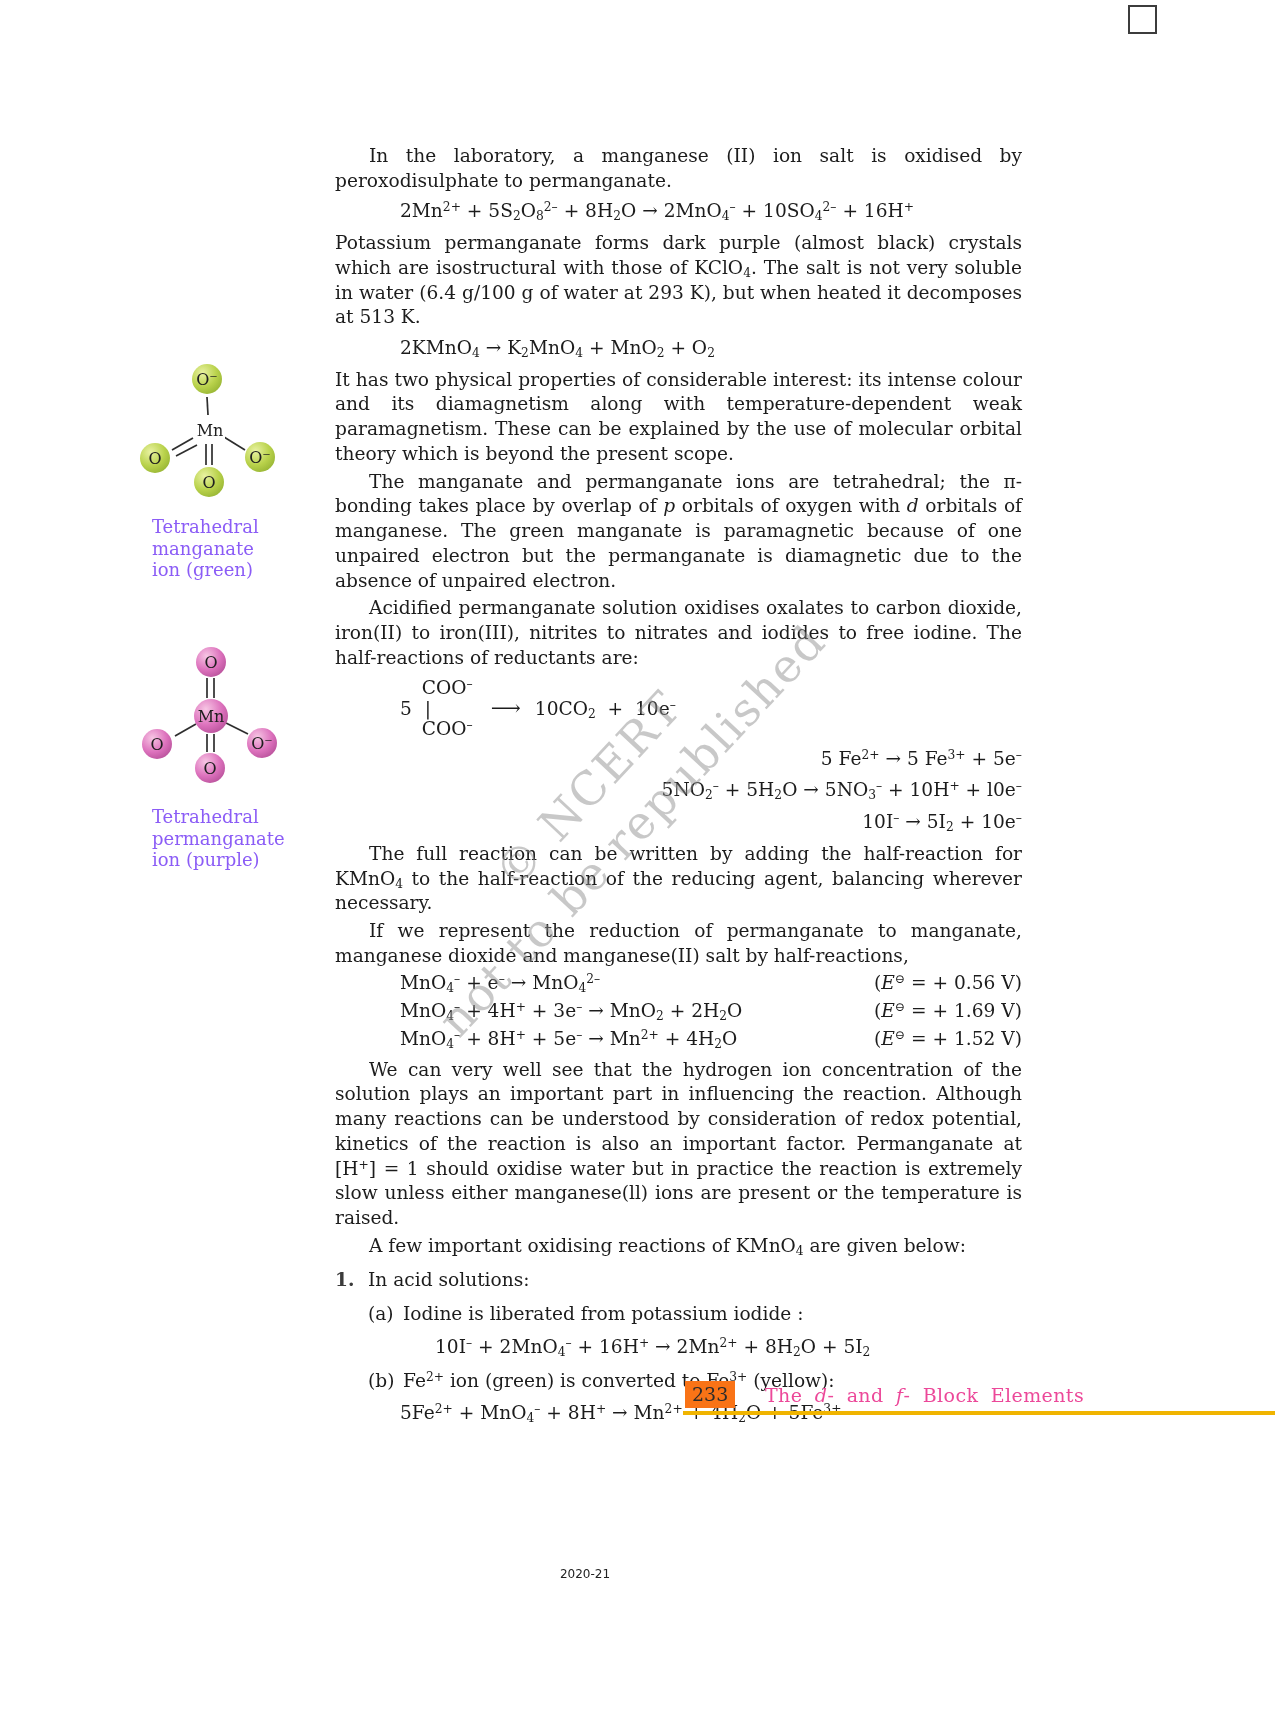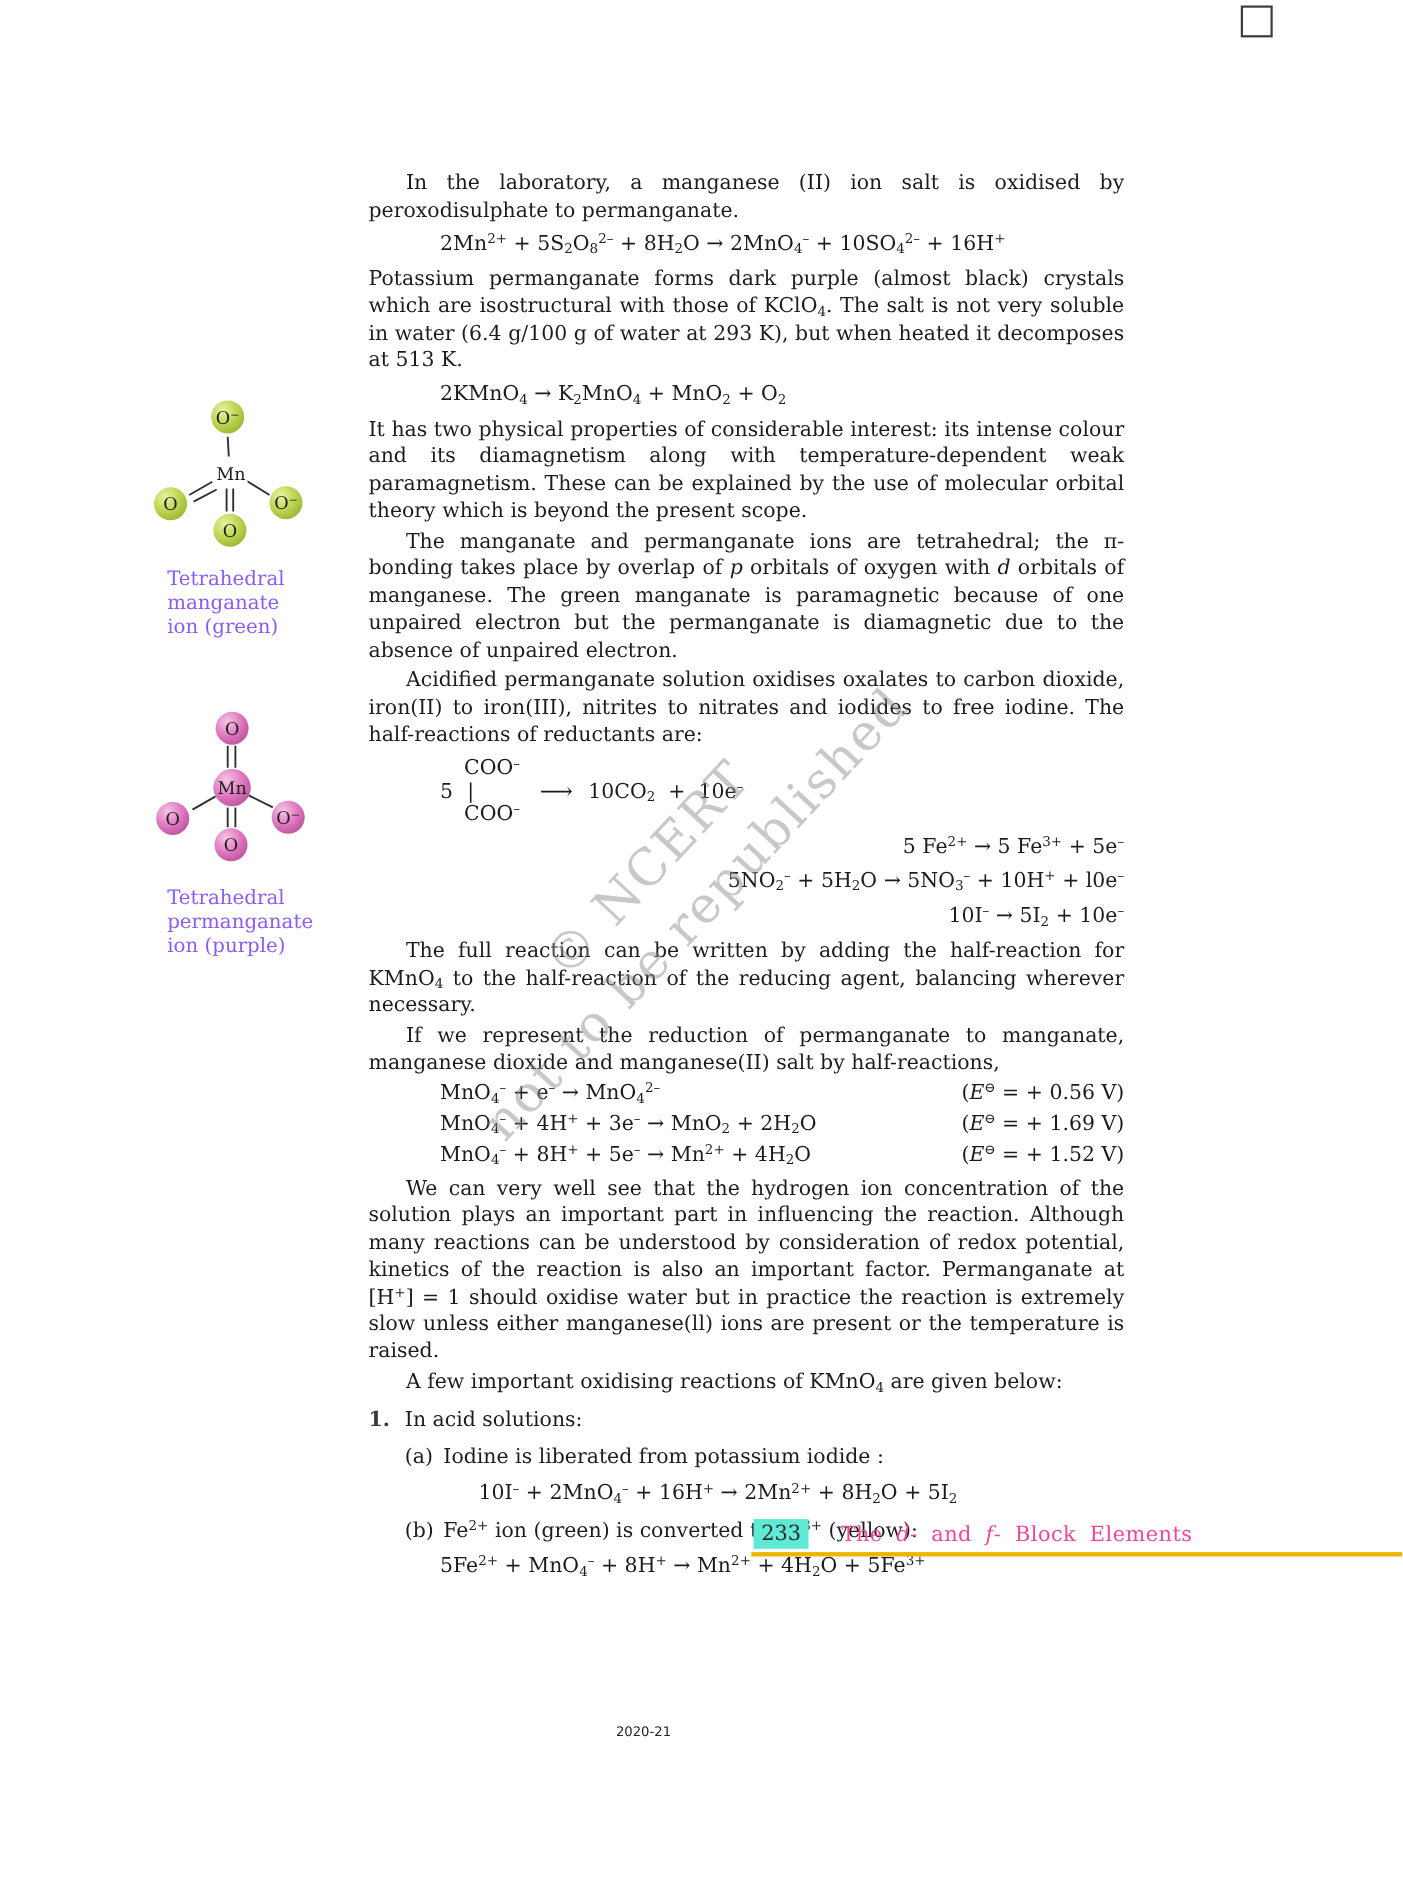--- a/index.html
+++ b/index.html
@@ -2,21 +2,21 @@
 <html><head>
 <meta charset="utf-8">
 <style>
   * { margin:0; padding:0; box-sizing:border-box; }
   html,body { width:1275px; height:1709px; background:#ffffff; }
   body { position:relative; font-family:"DejaVu Serif","Liberation Serif",serif; color:#1c1c1c; overflow:hidden; }
 
   .corner-box { position:absolute; top:5px; left:1128px; width:29px; height:29px; border:2px solid #3c3c3c; background:#fff; }
 
   
-  .text-col { position:absolute; left:335px; top:155px; width:687px; font-size:18.6px; line-height:1.33; text-align:justify; z-index:2; }
+  .text-col { position:absolute; left:335px; top:144px; width:687px; font-size:18.6px; line-height:1.33; text-align:justify; z-index:2; }
   .para { margin:0 0 3px 0; }
   .indent { text-indent:34px; }
   sub, sup { font-size:0.66em; line-height:0; }
   sub { vertical-align:-0.28em; }
   sup { vertical-align:0.5em; }
   .equation { padding-left:65px; margin:6px 0 7px 0; text-align:left; }
   .sub-eq { padding-left:100px; margin:8px 0; text-align:left; }
   .sub-eq-b { padding-left:65px; margin:8px 0; text-align:left; }
 
   .oxalate { display:flex; align-items:center; padding-left:65px; margin:8px 0 4px 0; text-align:left; }
@@ -41,21 +41,21 @@
   .fig-caption { margin-top:10px; padding-left:34px; font-size:18px; line-height:1.2; color:#8b5cf6; }
   .atom-label { font-size:16px; fill:#1f1f1f; text-anchor:middle; font-family:"DejaVu Serif",serif; }
   .bond { stroke:#2e2e2e; stroke-width:1.7; }
 
   
   .watermark { position:absolute; left:330px; top:640px; width:560px; height:340px; display:flex; flex-direction:column; justify-content:center; align-items:center; transform:rotate(-47deg); color:#8e8e8e; opacity:0.48; font-size:46px; letter-spacing:2px; z-index:5; pointer-events:none; white-space:nowrap; }
   .watermark .wm2 { margin-top:6px; }
 
   
   .page-footer { position:absolute; left:0; top:1381px; width:1275px; height:36px; font-size:19px; z-index:2; }
-  .pagenum { position:absolute; left:685px; top:0; background:#5eead4; padding:2px 7px 3px 7px; color:#2b2b2b; }
+  .pagenum { position:absolute; left:685px; top:0; background:#f97316; padding:2px 7px 3px 7px; color:#2b2b2b; }
   .chapter-title { position:absolute; left:737px; top:3px; color:#ec4899; word-spacing:6px; letter-spacing:0.4px;margin-left:28px; }
   .footer-rule { position:absolute; left:683px; top:30px; right:0; height:4px; background:#f0b400; }
 
   .year-stamp { position:absolute; left:500px; top:1567px; width:170px; text-align:center; font-size:12px; font-family:"DejaVu Sans","Liberation Sans",sans-serif; color:#222; z-index:2; }
 </style>
 </head>
 <body>
 
 <div class="corner-box"></div>
 

